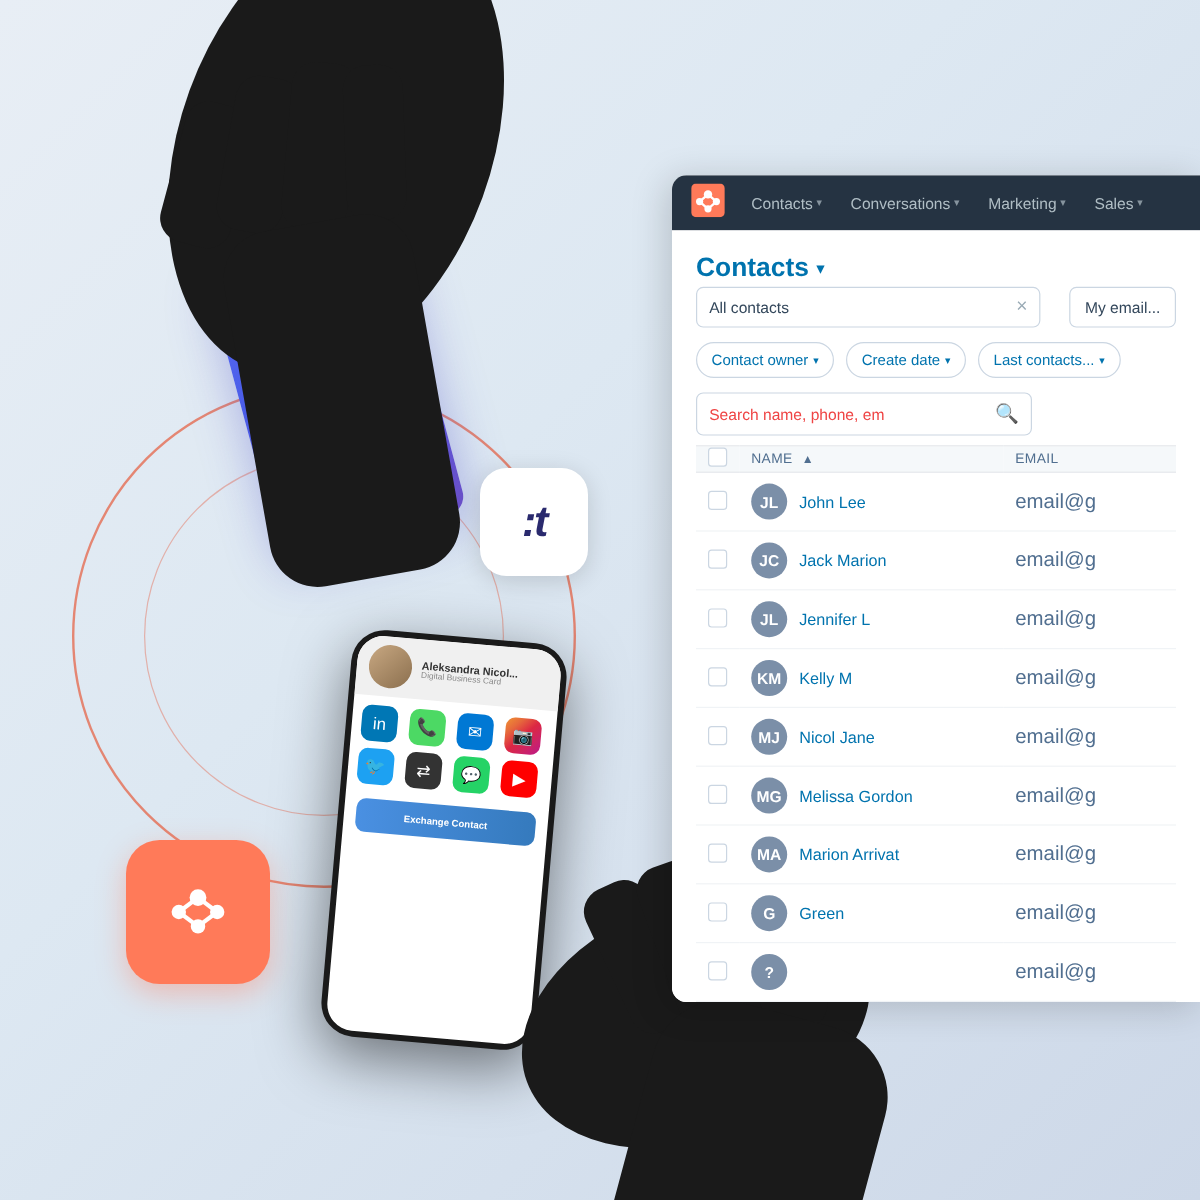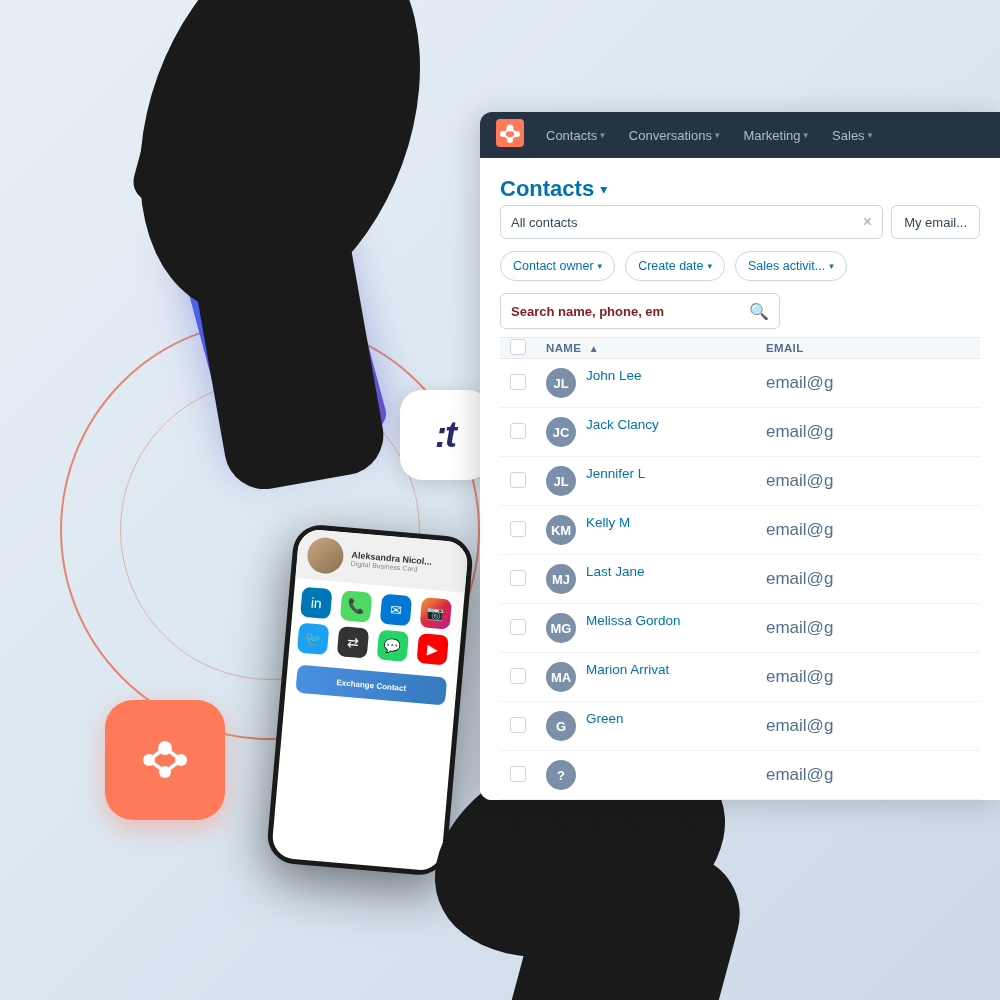--- a/index.html
+++ b/index.html
@@ -77,22 +77,22 @@
       font-weight: 900;
       color: #2a2a6e;
       font-style: italic;
       letter-spacing: -2px;
     }
 
     
     .crm-panel {
       position: absolute;
       right: 0;
-      top: 112px;
-      width: 520px;
+      top: 146px;
+      width: 440px;
       background: white;
       border-radius: 12px 0 0 12px;
       box-shadow: -4px 4px 30px rgba(0,0,0,0.18);
       overflow: hidden;
       z-index: 20;
     }
 
     
     .crm-nav {
       background: #253342;
@@ -148,21 +148,21 @@
     }
     .crm-subtitle {
       font-size: 13px;
       color: #6b7990;
       margin-bottom: 14px;
     }
 
     
     .search-row {
       display: flex;
-      gap: 8px;
+      gap: 24px;
       margin-bottom: 12px;
     }
     .search-pill {
       flex: 1;
       height: 34px;
       border: 1.5px solid #cbd6e2;
       border-radius: 6px;
       padding: 0 10px;
       display: flex;
       align-items: center;
@@ -228,22 +228,21 @@
       border: 1.5px solid #cbd6e2;
       border-radius: 6px;
       padding: 0 10px;
       display: flex;
       align-items: center;
       justify-content: space-between;
       background: white;
     }
     .search-placeholder {
       font-size: 13px;
-      color: #7f1d1d;
-      font-weight: bold;
+      color: #ef4444;
     }
     .search-icon-btn {
       color: #33475b;
       font-size: 16px;
       cursor: pointer;
     }
 
     
     .contacts-table {
       width: 100%;
@@ -251,21 +250,21 @@
       margin-top: 8px;
     }
     .table-header {
       background: #f5f8fa;
       border-top: 1.5px solid #e5e8ec;
       border-bottom: 1.5px solid #e5e8ec;
     }
     .table-header th {
       padding: 1px 10px;
       font-size: 11.5px;
-      font-weight: 700;
+      font-weight: 400;
       color: #516f90;
       text-align: left;
       text-transform: uppercase;
       letter-spacing: 0.03em;
     }
     .th-checkbox { width: 36px; }
     .th-name { width: 220px; }
     .th-email { }
 
     .table-row td {
@@ -280,21 +279,21 @@
       width: 16px;
       height: 16px;
       border: 1.5px solid #cbd6e2;
       border-radius: 3px;
       background: white;
       display: inline-block;
     }
 
     .contact-name-cell {
       display: flex;
-      align-items: flex-start;
+      align-items: center;
       gap: 10px;
     }
     .avatar-circle {
       width: 30px;
       height: 30px;
       border-radius: 50%;
       background: #7b8fa8;
       display: flex;
       align-items: center;
       justify-content: center;
@@ -584,21 +583,21 @@
     <div class="filter-row">
       <div class="filter-btn">
         <span>Contact owner</span>
         <span class="filter-chevron">▾</span>
       </div>
       <div class="filter-btn">
         <span>Create date</span>
         <span class="filter-chevron">▾</span>
       </div>
       <div class="filter-btn">
-        <span>Sales activit...</span>
+        <span>Last contacts...</span>
         <span class="filter-chevron">▾</span>
       </div>
     </div>
 
     <div class="search-box-row">
       <div class="search-input-box">
         <span class="search-placeholder">Search name, phone, em</span>
         <span class="search-icon-btn">🔍</span>
       </div>
     </div>
@@ -627,21 +626,21 @@
                 <span class="contact-name">John Lee</span>
               </div>
             </td>
             <td><span class="email-text">email@g</span></td>
           </tr>
           <tr class="table-row">
             <td><div class="row-checkbox"></div></td>
             <td>
               <div class="contact-name-cell">
                 <div class="avatar-circle">JC</div>
-                <span class="contact-name">Jack Clancy</span>
+                <span class="contact-name">Jack Marion</span>
               </div>
             </td>
             <td><span class="email-text">email@g</span></td>
           </tr>
           <tr class="table-row">
             <td><div class="row-checkbox"></div></td>
             <td>
               <div class="contact-name-cell">
                 <div class="avatar-circle">JL</div>
                 <span class="contact-name">Jennifer L</span>
@@ -657,21 +656,21 @@
                 <span class="contact-name">Kelly M</span>
               </div>
             </td>
             <td><span class="email-text">email@g</span></td>
           </tr>
           <tr class="table-row">
             <td><div class="row-checkbox"></div></td>
             <td>
               <div class="contact-name-cell">
                 <div class="avatar-circle">MJ</div>
-                <span class="contact-name">Last Jane</span>
+                <span class="contact-name">Nicol Jane</span>
               </div>
             </td>
             <td><span class="email-text">email@g</span></td>
           </tr>
           <tr class="table-row">
             <td><div class="row-checkbox"></div></td>
             <td>
               <div class="contact-name-cell">
                 <div class="avatar-circle">MG</div>
                 <span class="contact-name">Melissa Gordon</span>

